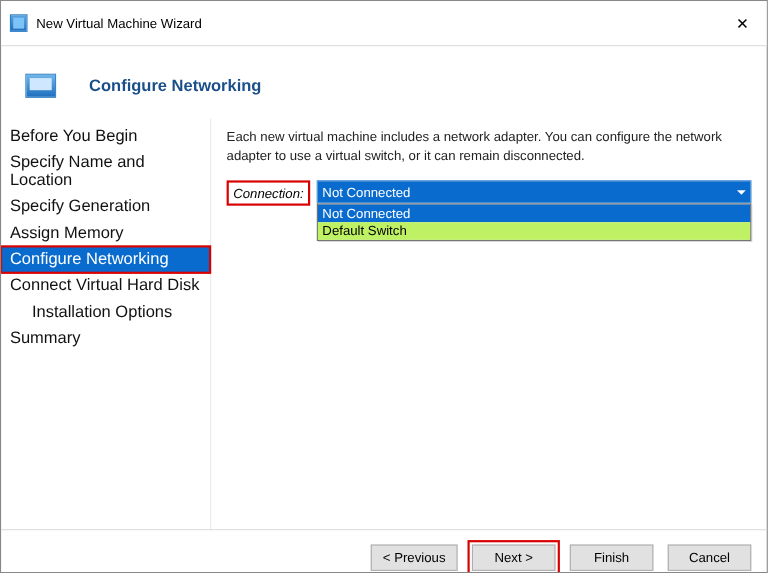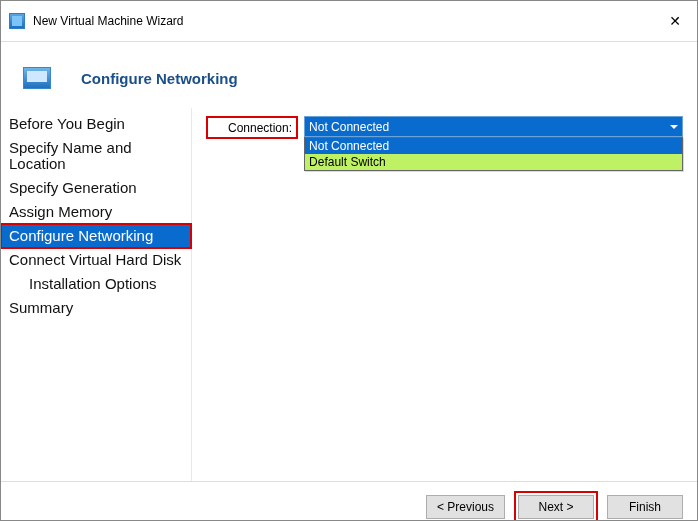--- a/index.html
+++ b/index.html
@@ -106,24 +106,25 @@
     line-height: 17px;
     margin-bottom: 14px;
   }
   .field-row {
     display: flex;
     align-items: flex-start;
     position: relative;
   }
   .field-label {
     font-size: 12px;
-    padding: 3px 4px 2px 20px;
+    padding: 3px 4px 2px 4px;
     border: 2px solid #d80000;
     margin-right: 0;
     line-height: 14px;
+    font-style: italic;
   }
   .combo-wrap {
     flex: 1;
     margin-left: 6px;
     position: relative;
   }
   .combobox {
     height: 21px;
     background: #0a6bcf;
     color: #fff;
@@ -213,20 +214,21 @@
     <div class="step"><span>Specify Name and Location</span></div>
     <div class="step"><span>Specify Generation</span></div>
     <div class="step"><span>Assign Memory</span></div>
     <div class="step selected highlighted"><span>Configure Networking</span></div>
     <div class="step"><span>Connect Virtual Hard Disk</span></div>
     <div class="step sub"><span>Installation Options</span></div>
     <div class="step"><span>Summary</span></div>
   </div>
 
   <div class="main">
+    <div class="desc">Each new virtual machine includes a network adapter. You can configure the network adapter to use a virtual switch, or it can remain disconnected.</div>
 
     <div class="field-row">
       <div class="field-label">Connection:</div>
       <div class="combo-wrap">
         <div class="combobox">
           <span>Not Connected</span>
           <span class="combo-chevron"></span>
         </div>
         <div class="dropdown">
           <div class="dropdown-item hl"><span>Not Connected</span></div>
@@ -240,13 +242,16 @@
 <div class="footer">
   <button class="wbtn">
       <span>&lt; Previous</span>
     </button>
   <button class="wbtn highlighted">
       <span>Next &gt;</span>
     </button>
   <button class="wbtn">
       <span>Finish</span>
     </button>
+  <button class="wbtn">
+      <span>Cancel</span>
+    </button>
 </div>
 
 </body></html>

